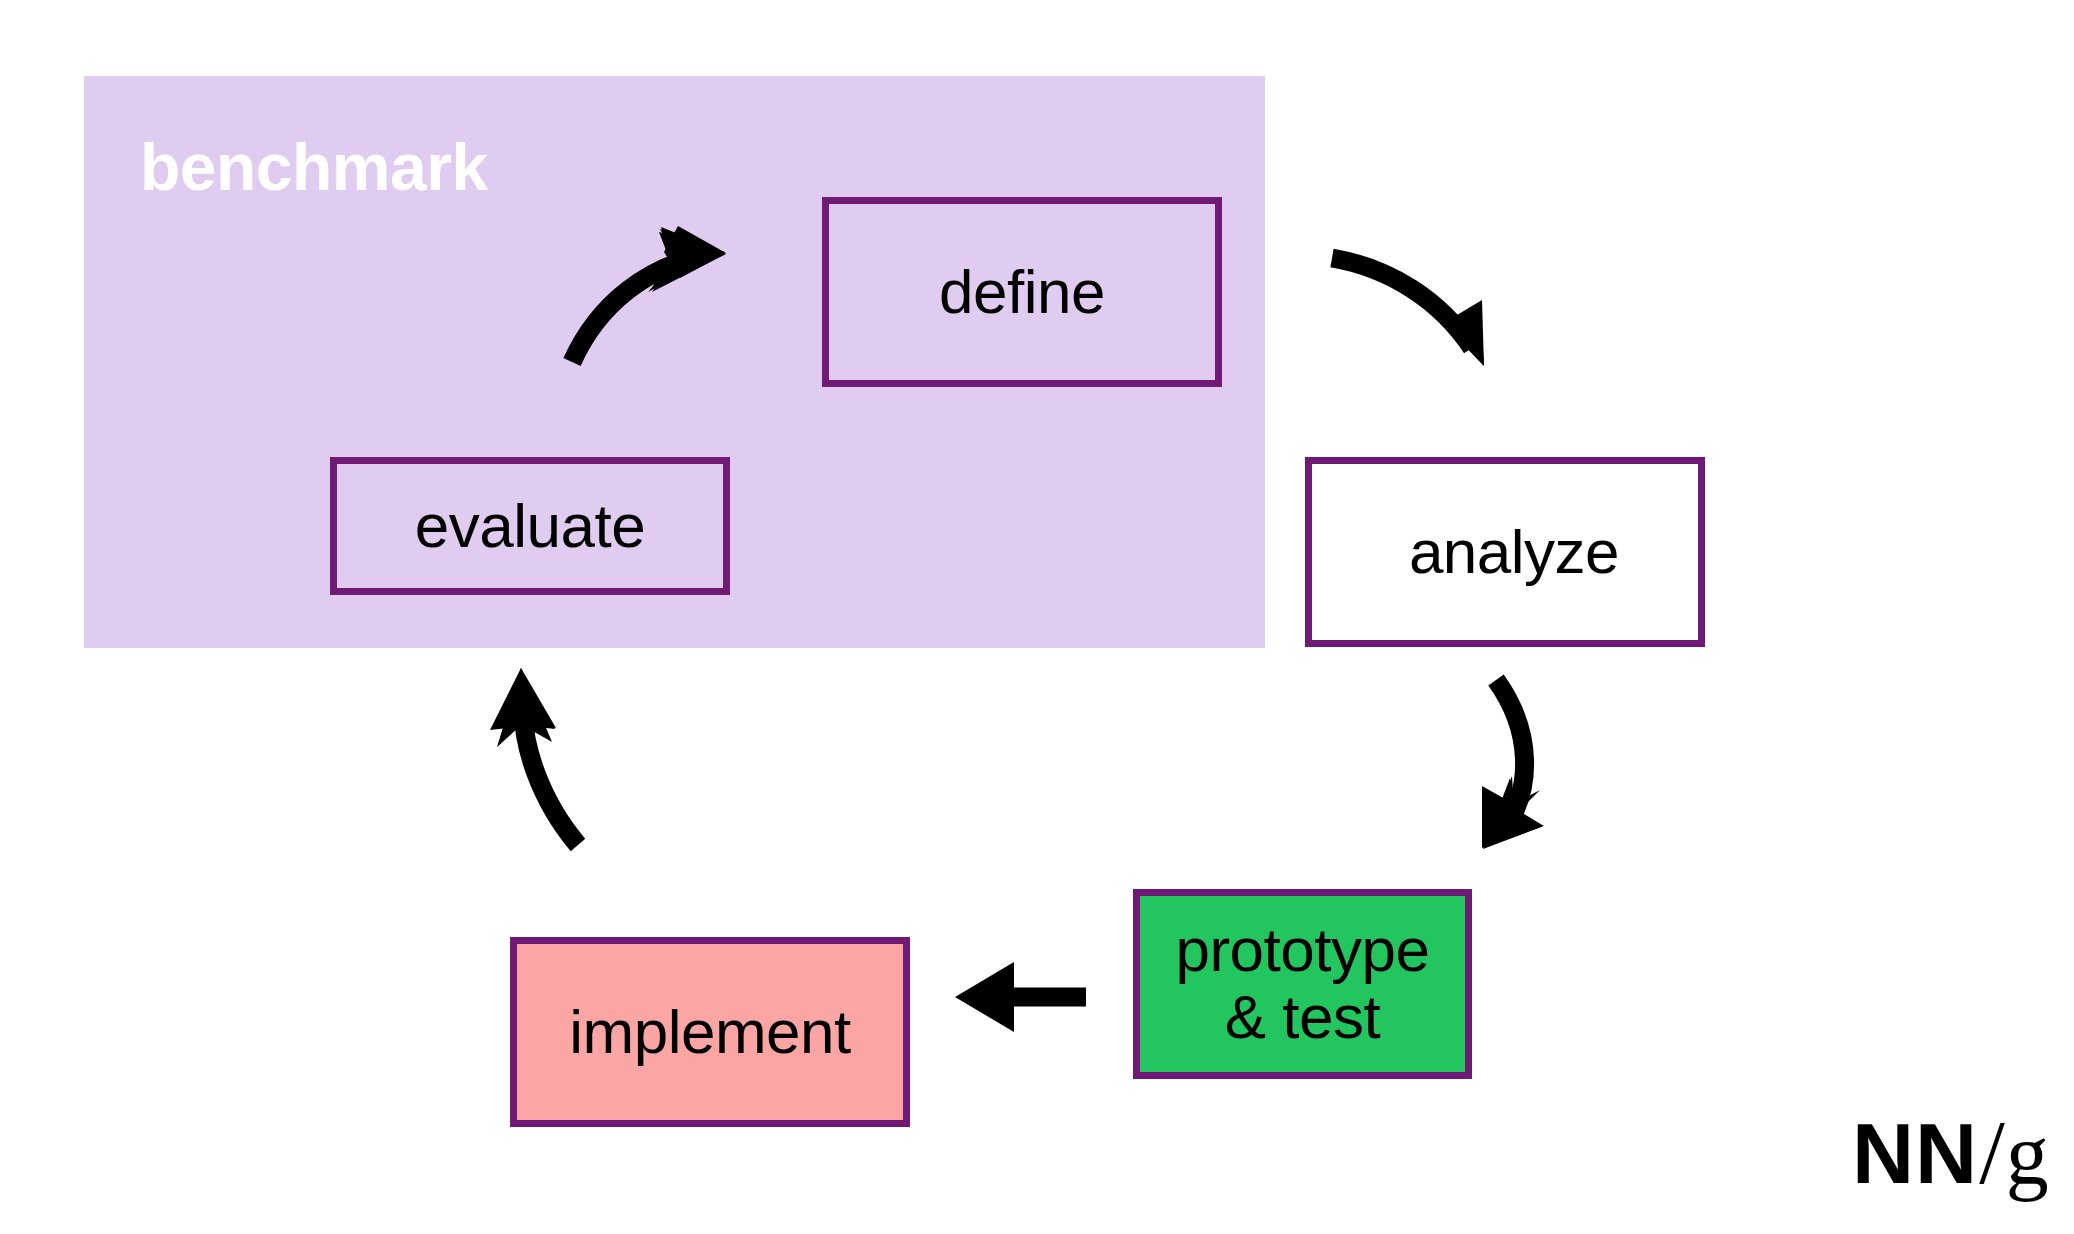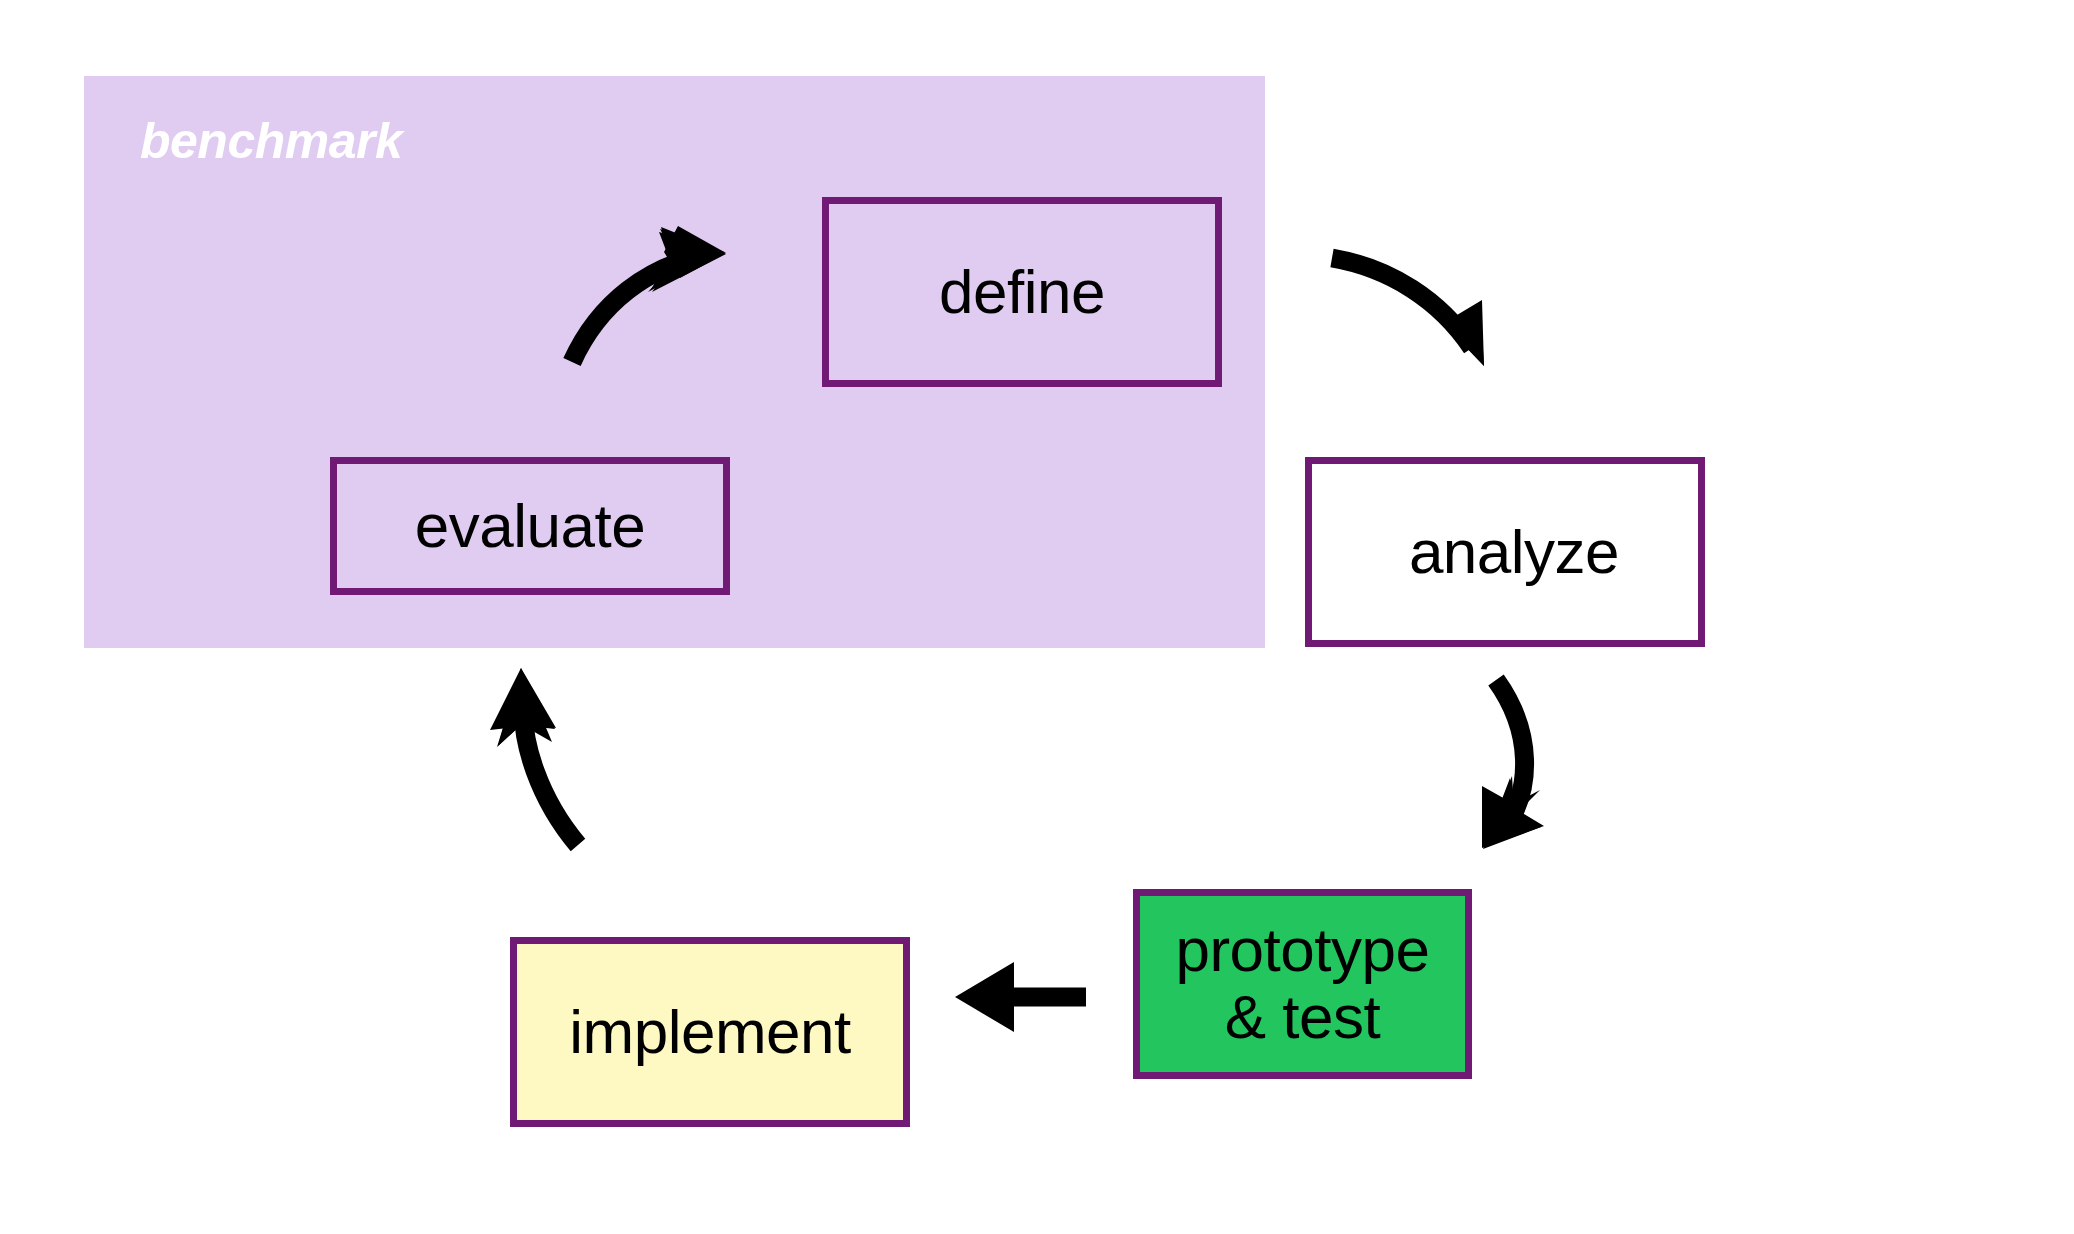--- a/index.html
+++ b/index.html
@@ -31,28 +31,27 @@
     left: 84px;
     top: 76px;
     width: 1181px;
     height: 572px;
     background: #E0CCF1;
   }
 
   .benchmark-label {
     position: absolute;
     left: 140px;
-    top: 116px;
+    top: 134px;
     color: #ffffff;
-    font-size: 50px;
+    font-size: 66px;
     font-weight: 700;
     letter-spacing: -0.5px;
     line-height: 1;
     white-space: nowrap;
-    font-style: italic;
   }
 
   
   .proc-box {
     position: absolute;
     box-sizing: border-box;
     border: 7px solid #701a75;
     background: transparent;
     display: flex;
     align-items: center;
@@ -65,21 +64,21 @@
     font-weight: 400;
     color: #000000;
     line-height: 1.08;
     letter-spacing: -0.5px;
     white-space: pre-line;
   }
 
   .box-define    { left: 822px;  top: 164px; width: 400px; height: 190px; }
   .box-evaluate  { left: 330px;  top: 424px; width: 400px; height: 138px; }
   .box-analyze   { left: 1305px; top: 424px; width: 400px; height: 190px; background:#ffffff;padding-left:18px; }
-  .box-implement { left: 510px;  top: 904px; width: 400px; height: 190px; background:#fef9c3; }
+  .box-implement { left: 510px;  top: 904px; width: 400px; height: 190px; background:#fca5a5; }
   .box-prototype { left: 1133px; top: 856px; width: 339px; height: 190px; background:#22c55e; }
 
   
   .arrows-layer {
     position: absolute;
     left: 0;
     top: 0;
     width: 2074px;
     height: 1234px;
     pointer-events: none;
@@ -172,14 +171,19 @@
 
   <div class="proc-box box-implement">
     <span class="proc-label">implement</span>
   </div>
 
   <div class="proc-box box-prototype">
     <span class="proc-label">prototype
 &amp; test</span>
   </div>
 
+  <div class="nng-logo">
+    <span class="nng-nn">NN</span>
+    <span class="nng-slash">/</span>
+    <span class="nng-g">g</span>
+  </div>
 
 </div>
 
 </body></html>

